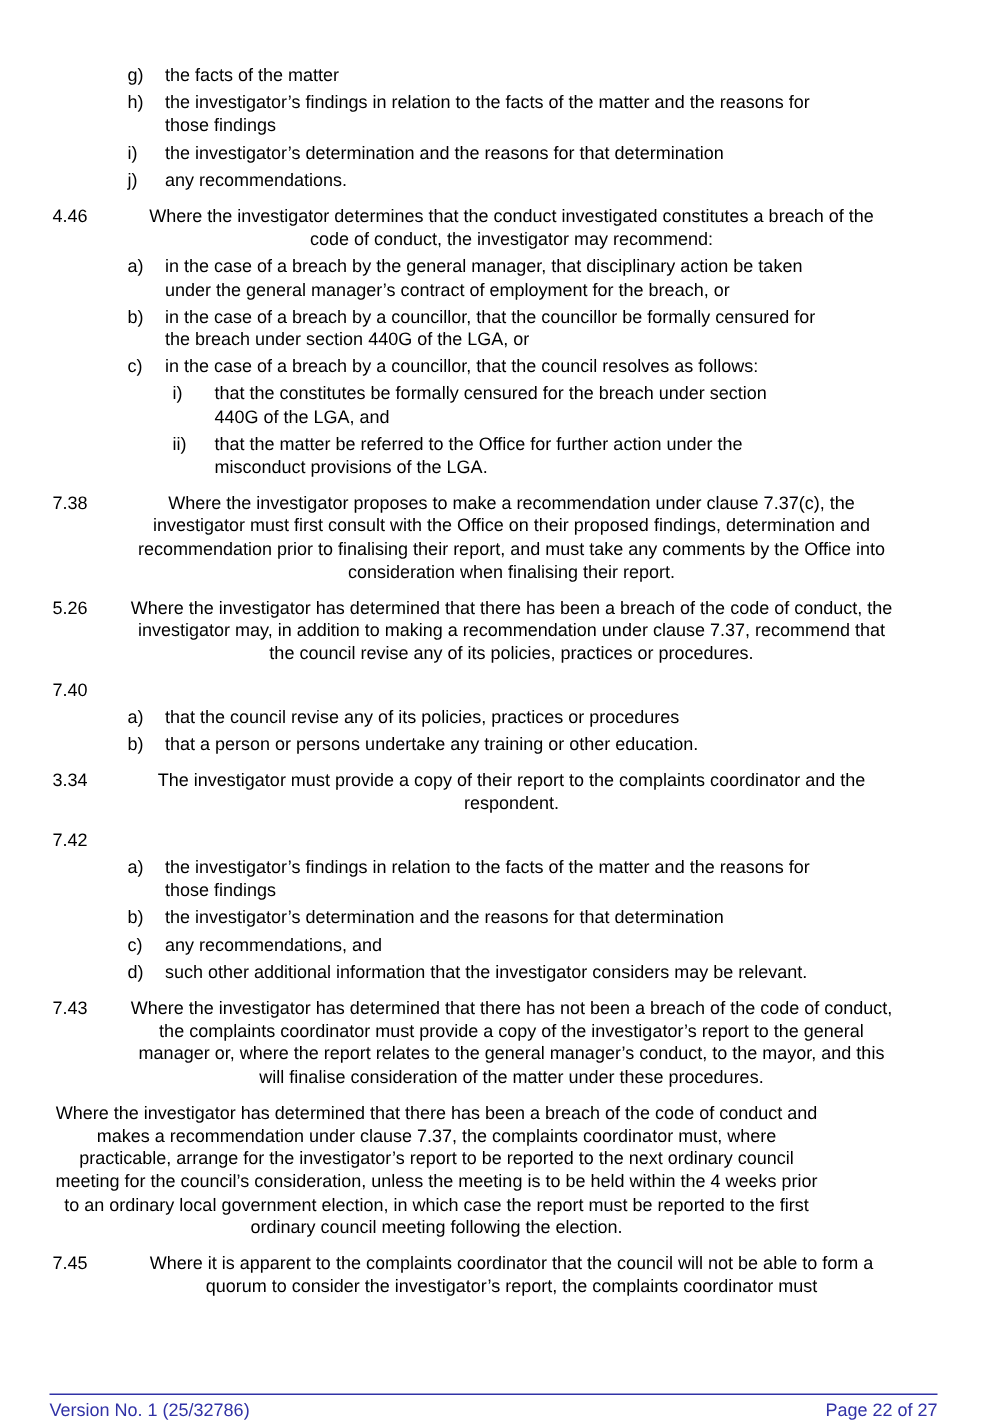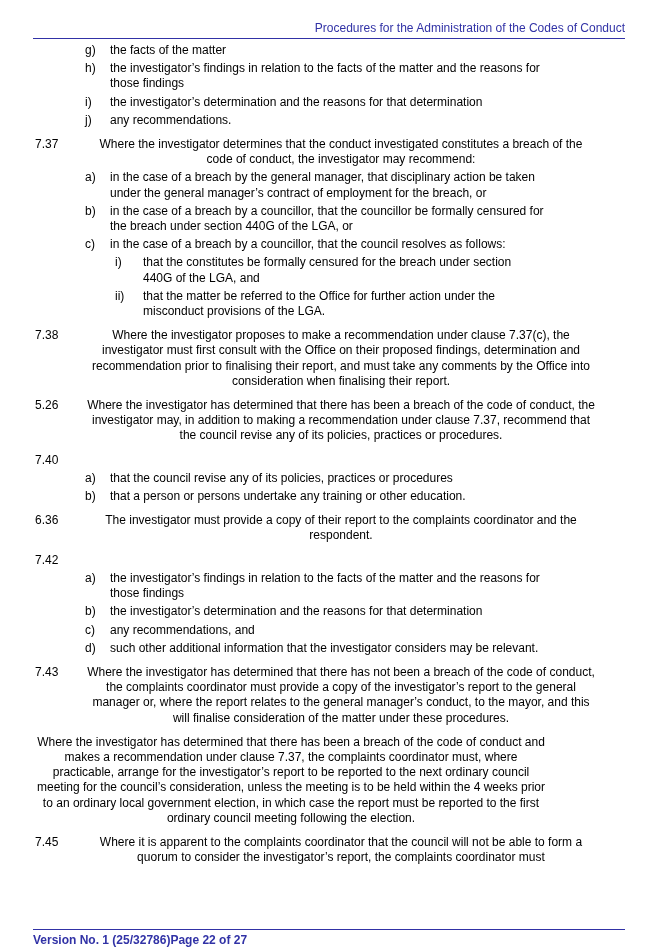--- a/index.html
+++ b/index.html
@@ -49,54 +49,51 @@
   .alpha  > .text { max-width: 452px; }
   .roman  > .text { max-width: 388px; }
   .page-footer {
     position: absolute;
     left: 33px;
     right: 31px;
     bottom: 3px;
     border-top: 1.5px solid var(--accent);
     padding-top: 3px;
     display: flex;
+    justify-content: space-between;
     color: var(--accent);
     font-size: 12px;
     line-height: 14px;
-    font-weight: bold;
   }
 </style>
 </head>
 <body>
 
 <div class="page">
 
-  <div class="page-header">
-    <span>Procedures for the Administration of the Codes of Conduct</span>
-  </div>
 
   <div class="doc-body" id="doc-body">
       <div class="row alpha">
         <span class="label">g)</span>
         <span class="text">the facts of the matter</span>
       </div>
       <div class="row alpha">
         <span class="label">h)</span>
         <span class="text">the investigator’s findings in relation to the facts of the matter and the reasons for those findings</span>
       </div>
       <div class="row alpha">
         <span class="label">i)</span>
         <span class="text">the investigator’s determination and the reasons for that determination</span>
       </div>
       <div class="row alpha">
         <span class="label">j)</span>
         <span class="text">any recommendations.</span>
       </div>
       <div class="row clause">
-        <span class="label">7.37</span>
+        <span class="label">4.46</span>
         <span class="text">Where the investigator determines that the conduct investigated constitutes a breach of the code of conduct, the investigator may recommend:</span>
       </div>
       <div class="row alpha">
         <span class="label">a)</span>
         <span class="text">in the case of a breach by the general manager, that disciplinary action be taken under the general manager’s contract of employment for the breach, or</span>
       </div>
       <div class="row alpha">
         <span class="label">b)</span>
         <span class="text">in the case of a breach by a councillor, that the councillor be formally censured for the breach under section 440G of the LGA, or</span>
       </div>
@@ -125,21 +122,21 @@
       </div>
       <div class="row alpha">
         <span class="label">a)</span>
         <span class="text">that the council revise any of its policies, practices or procedures</span>
       </div>
       <div class="row alpha">
         <span class="label">b)</span>
         <span class="text">that a person or persons undertake any training or other education.</span>
       </div>
       <div class="row clause">
-        <span class="label">6.36</span>
+        <span class="label">3.34</span>
         <span class="text">The investigator must provide a copy of their report to the complaints coordinator and the respondent.</span>
       </div>
       <div class="row clause">
         <span class="label">7.42</span>
       </div>
       <div class="row alpha">
         <span class="label">a)</span>
         <span class="text">the investigator’s findings in relation to the facts of the matter and the reasons for those findings</span>
       </div>
       <div class="row alpha">

